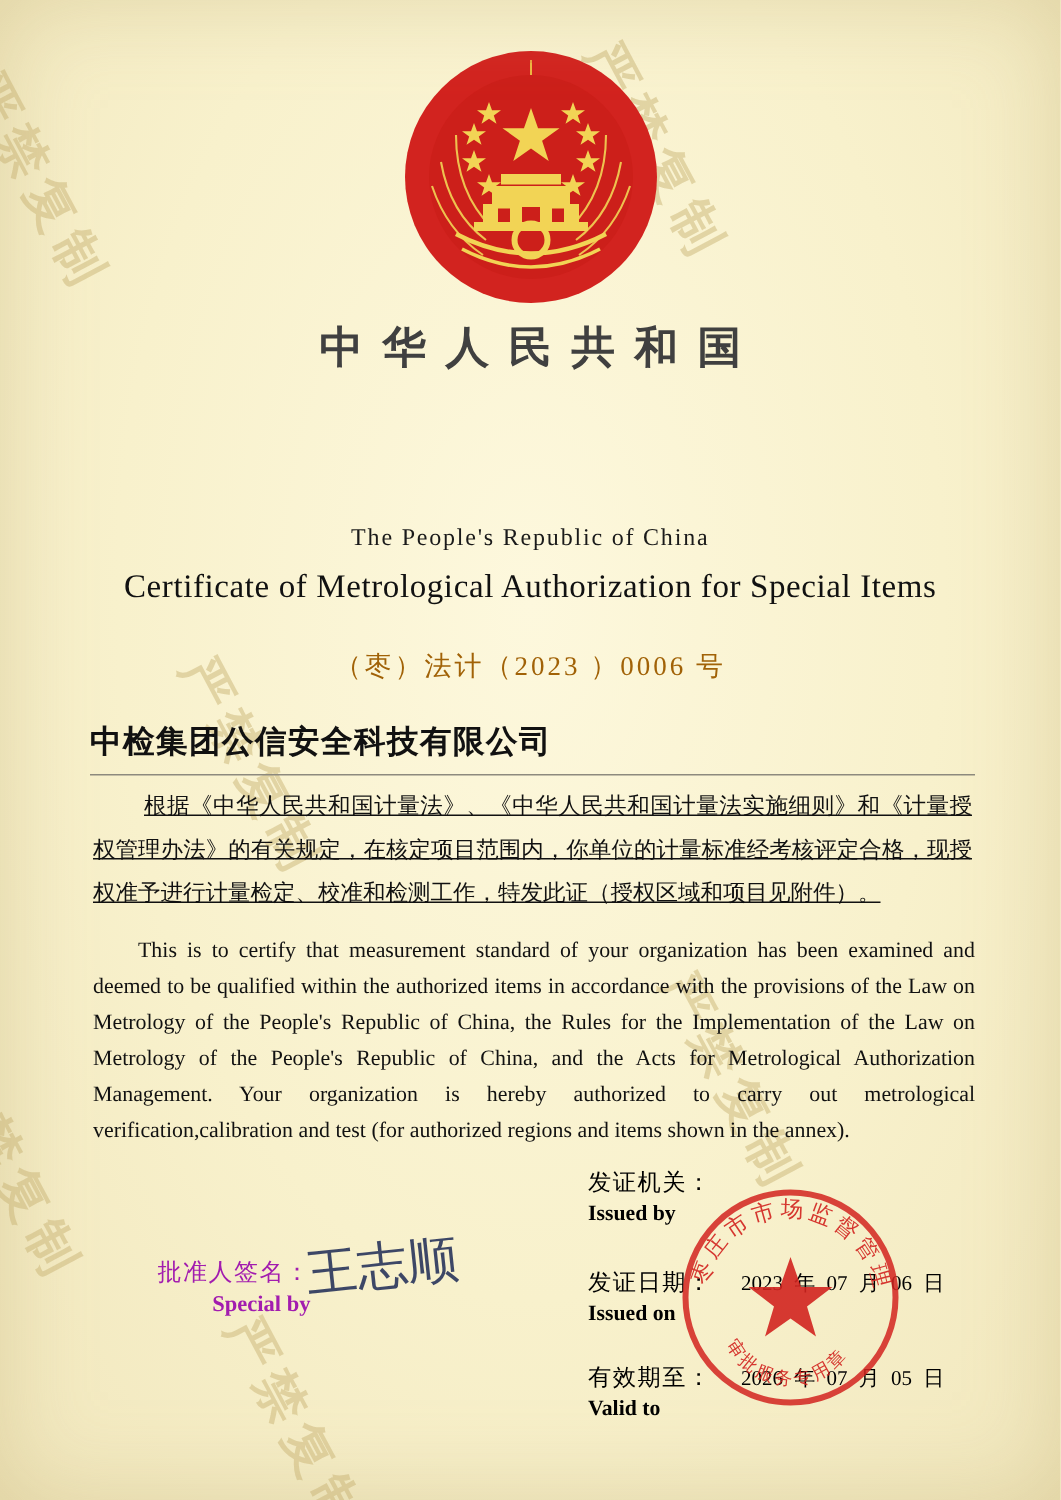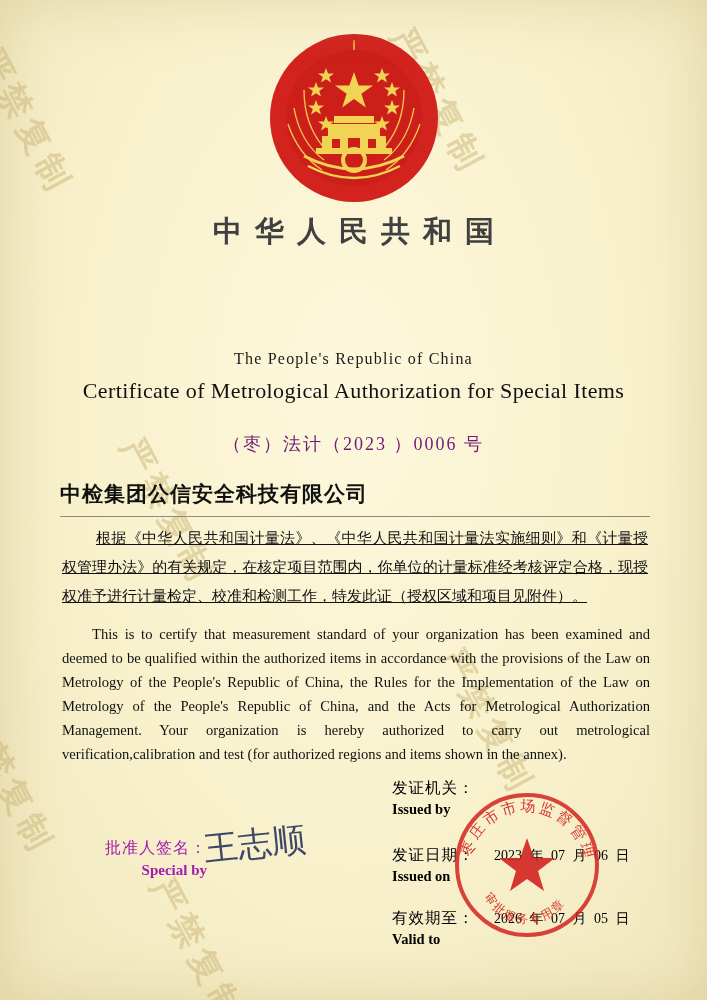--- a/index.html
+++ b/index.html
@@ -107,21 +107,21 @@
     color: #111;
   }
 
   
   .cert-no {
     position: absolute;
     top: 432px;
     width: 100%;
     text-align: center;
     font-size: 18px;
-    color: #701a75;
+    color: #a16207;
     letter-spacing: 2px;
   }
 
   
   .holder {
     position: absolute;
     left: 60px;
     top: 480px;
     width: 590px;
     font-size: 21px;

